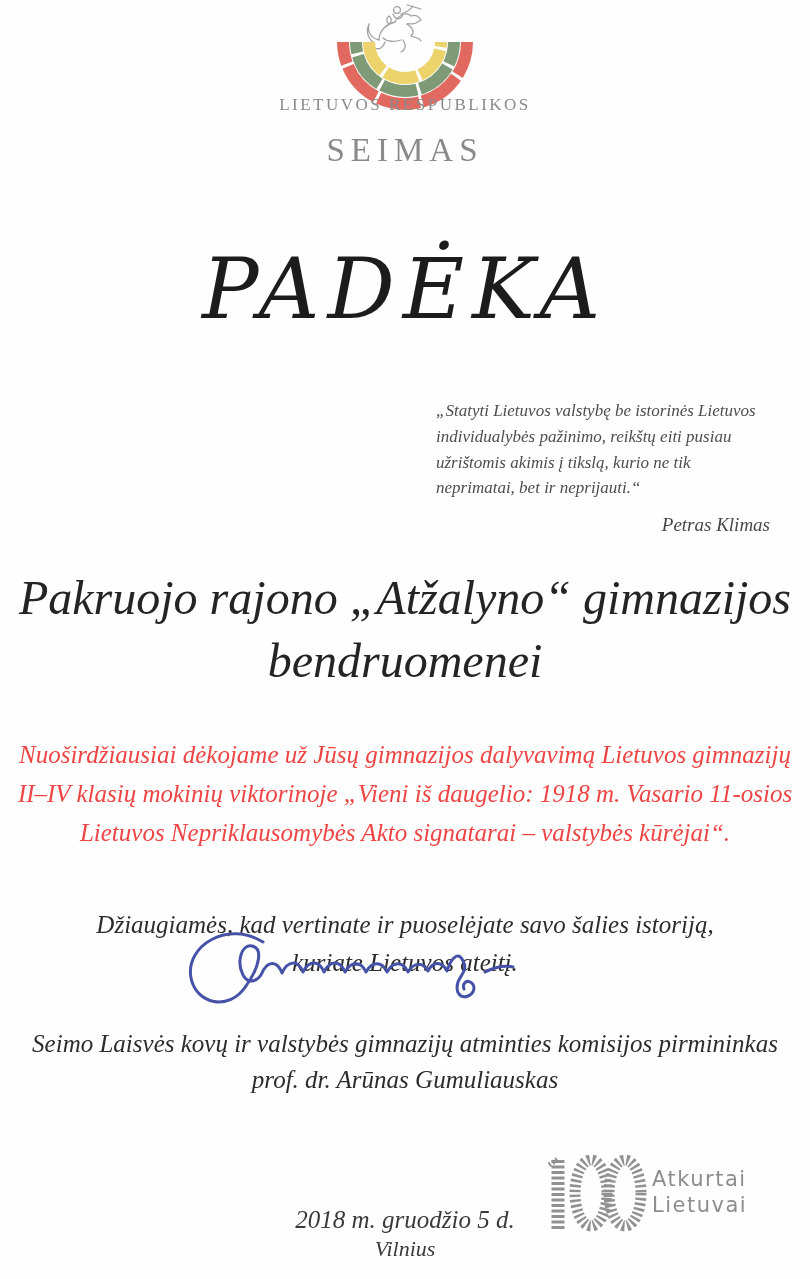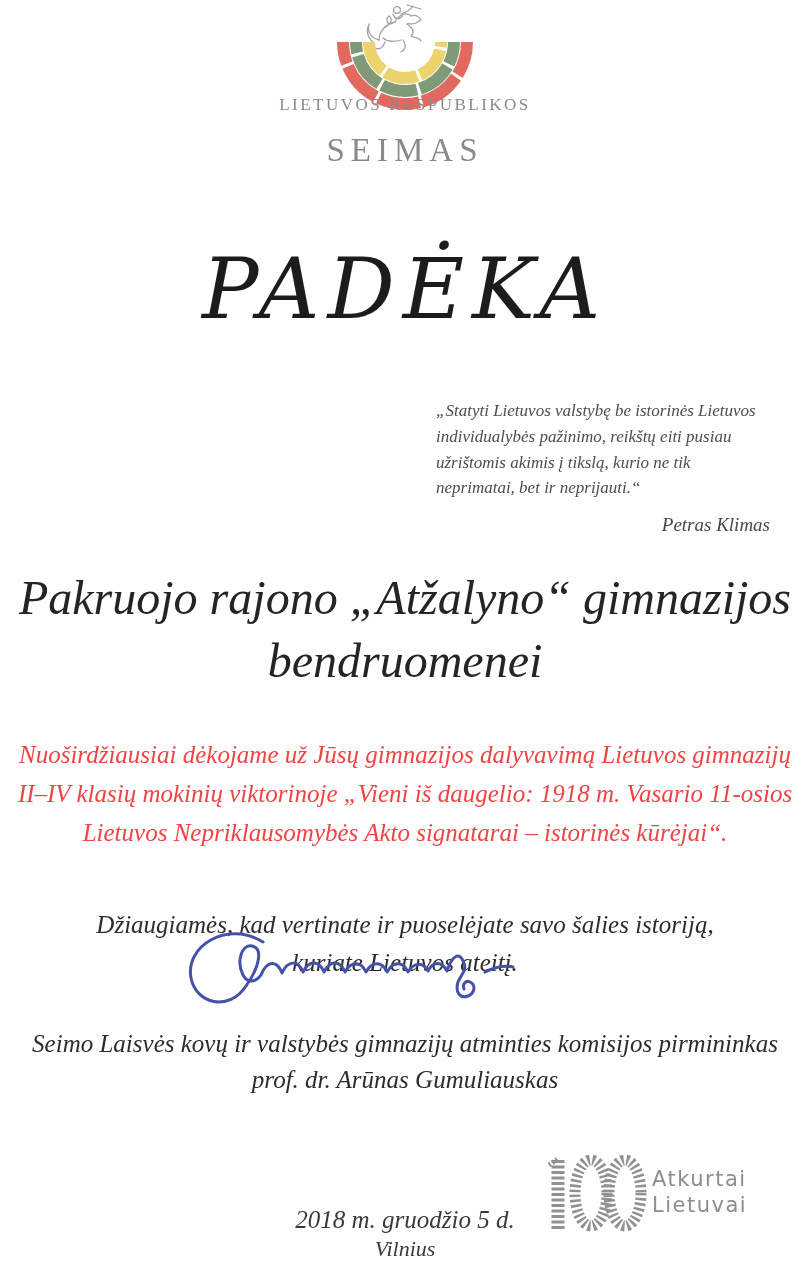--- a/index.html
+++ b/index.html
@@ -132,21 +132,21 @@
   </div>
 
   <div class="abs centered recipient">
     <div>Pakruojo rajono „Atžalyno“ gimnazijos</div>
     <div>bendruomenei</div>
   </div>
 
   <div class="abs centered para1">
     <div>Nuoširdžiausiai dėkojame už Jūsų gimnazijos dalyvavimą Lietuvos gimnazijų</div>
     <div>II–IV klasių mokinių viktorinoje „Vieni iš daugelio: 1918 m. Vasario 11-osios</div>
-    <div>Lietuvos Nepriklausomybės Akto signatarai – istorinės kūrėjai“.</div>
+    <div>Lietuvos Nepriklausomybės Akto signatarai – valstybės kūrėjai“.</div>
   </div>
 
   <div class="abs centered para2">
     <div>Džiaugiamės, kad vertinate ir puoselėjate savo šalies istoriją,</div>
     <div>kuriate Lietuvos ateitį.</div>
   </div>
 
   <div class="abs sig-wrap">
     <svg width="350" height="102" viewBox="0 0 350 102">
       <g stroke="#4652a8" stroke-width="3" fill="none" stroke-linecap="round" stroke-linejoin="round">

